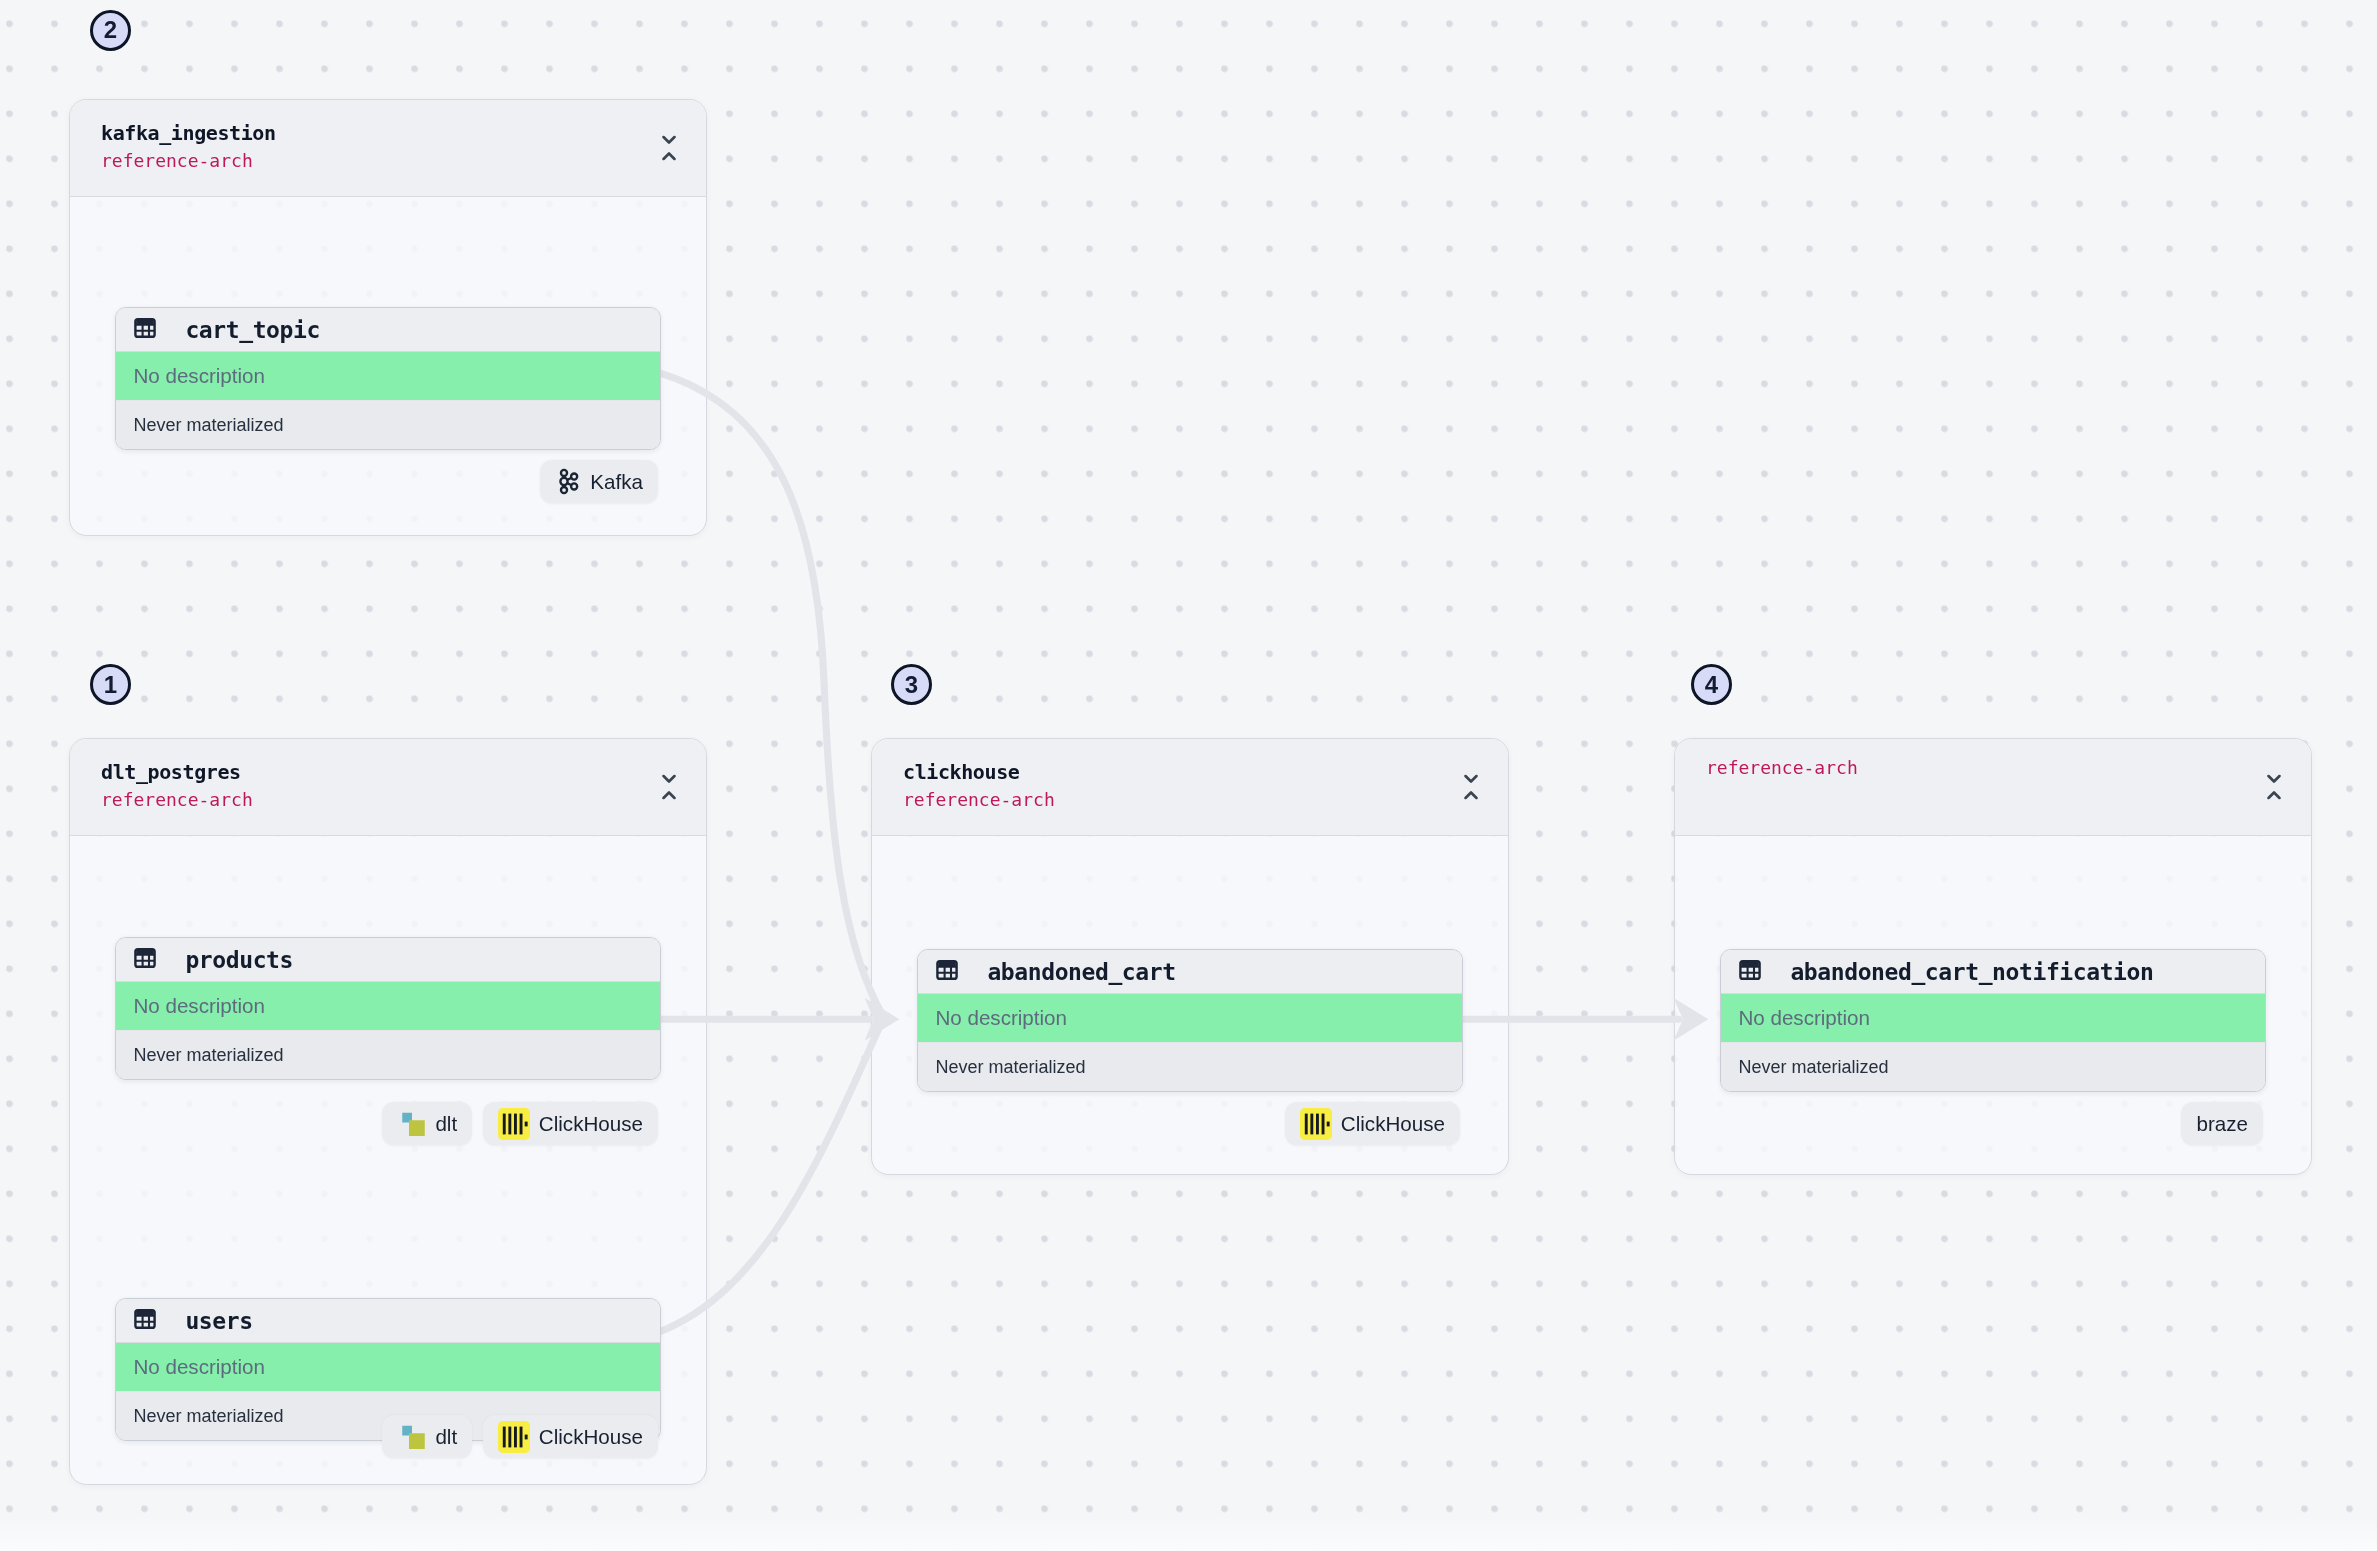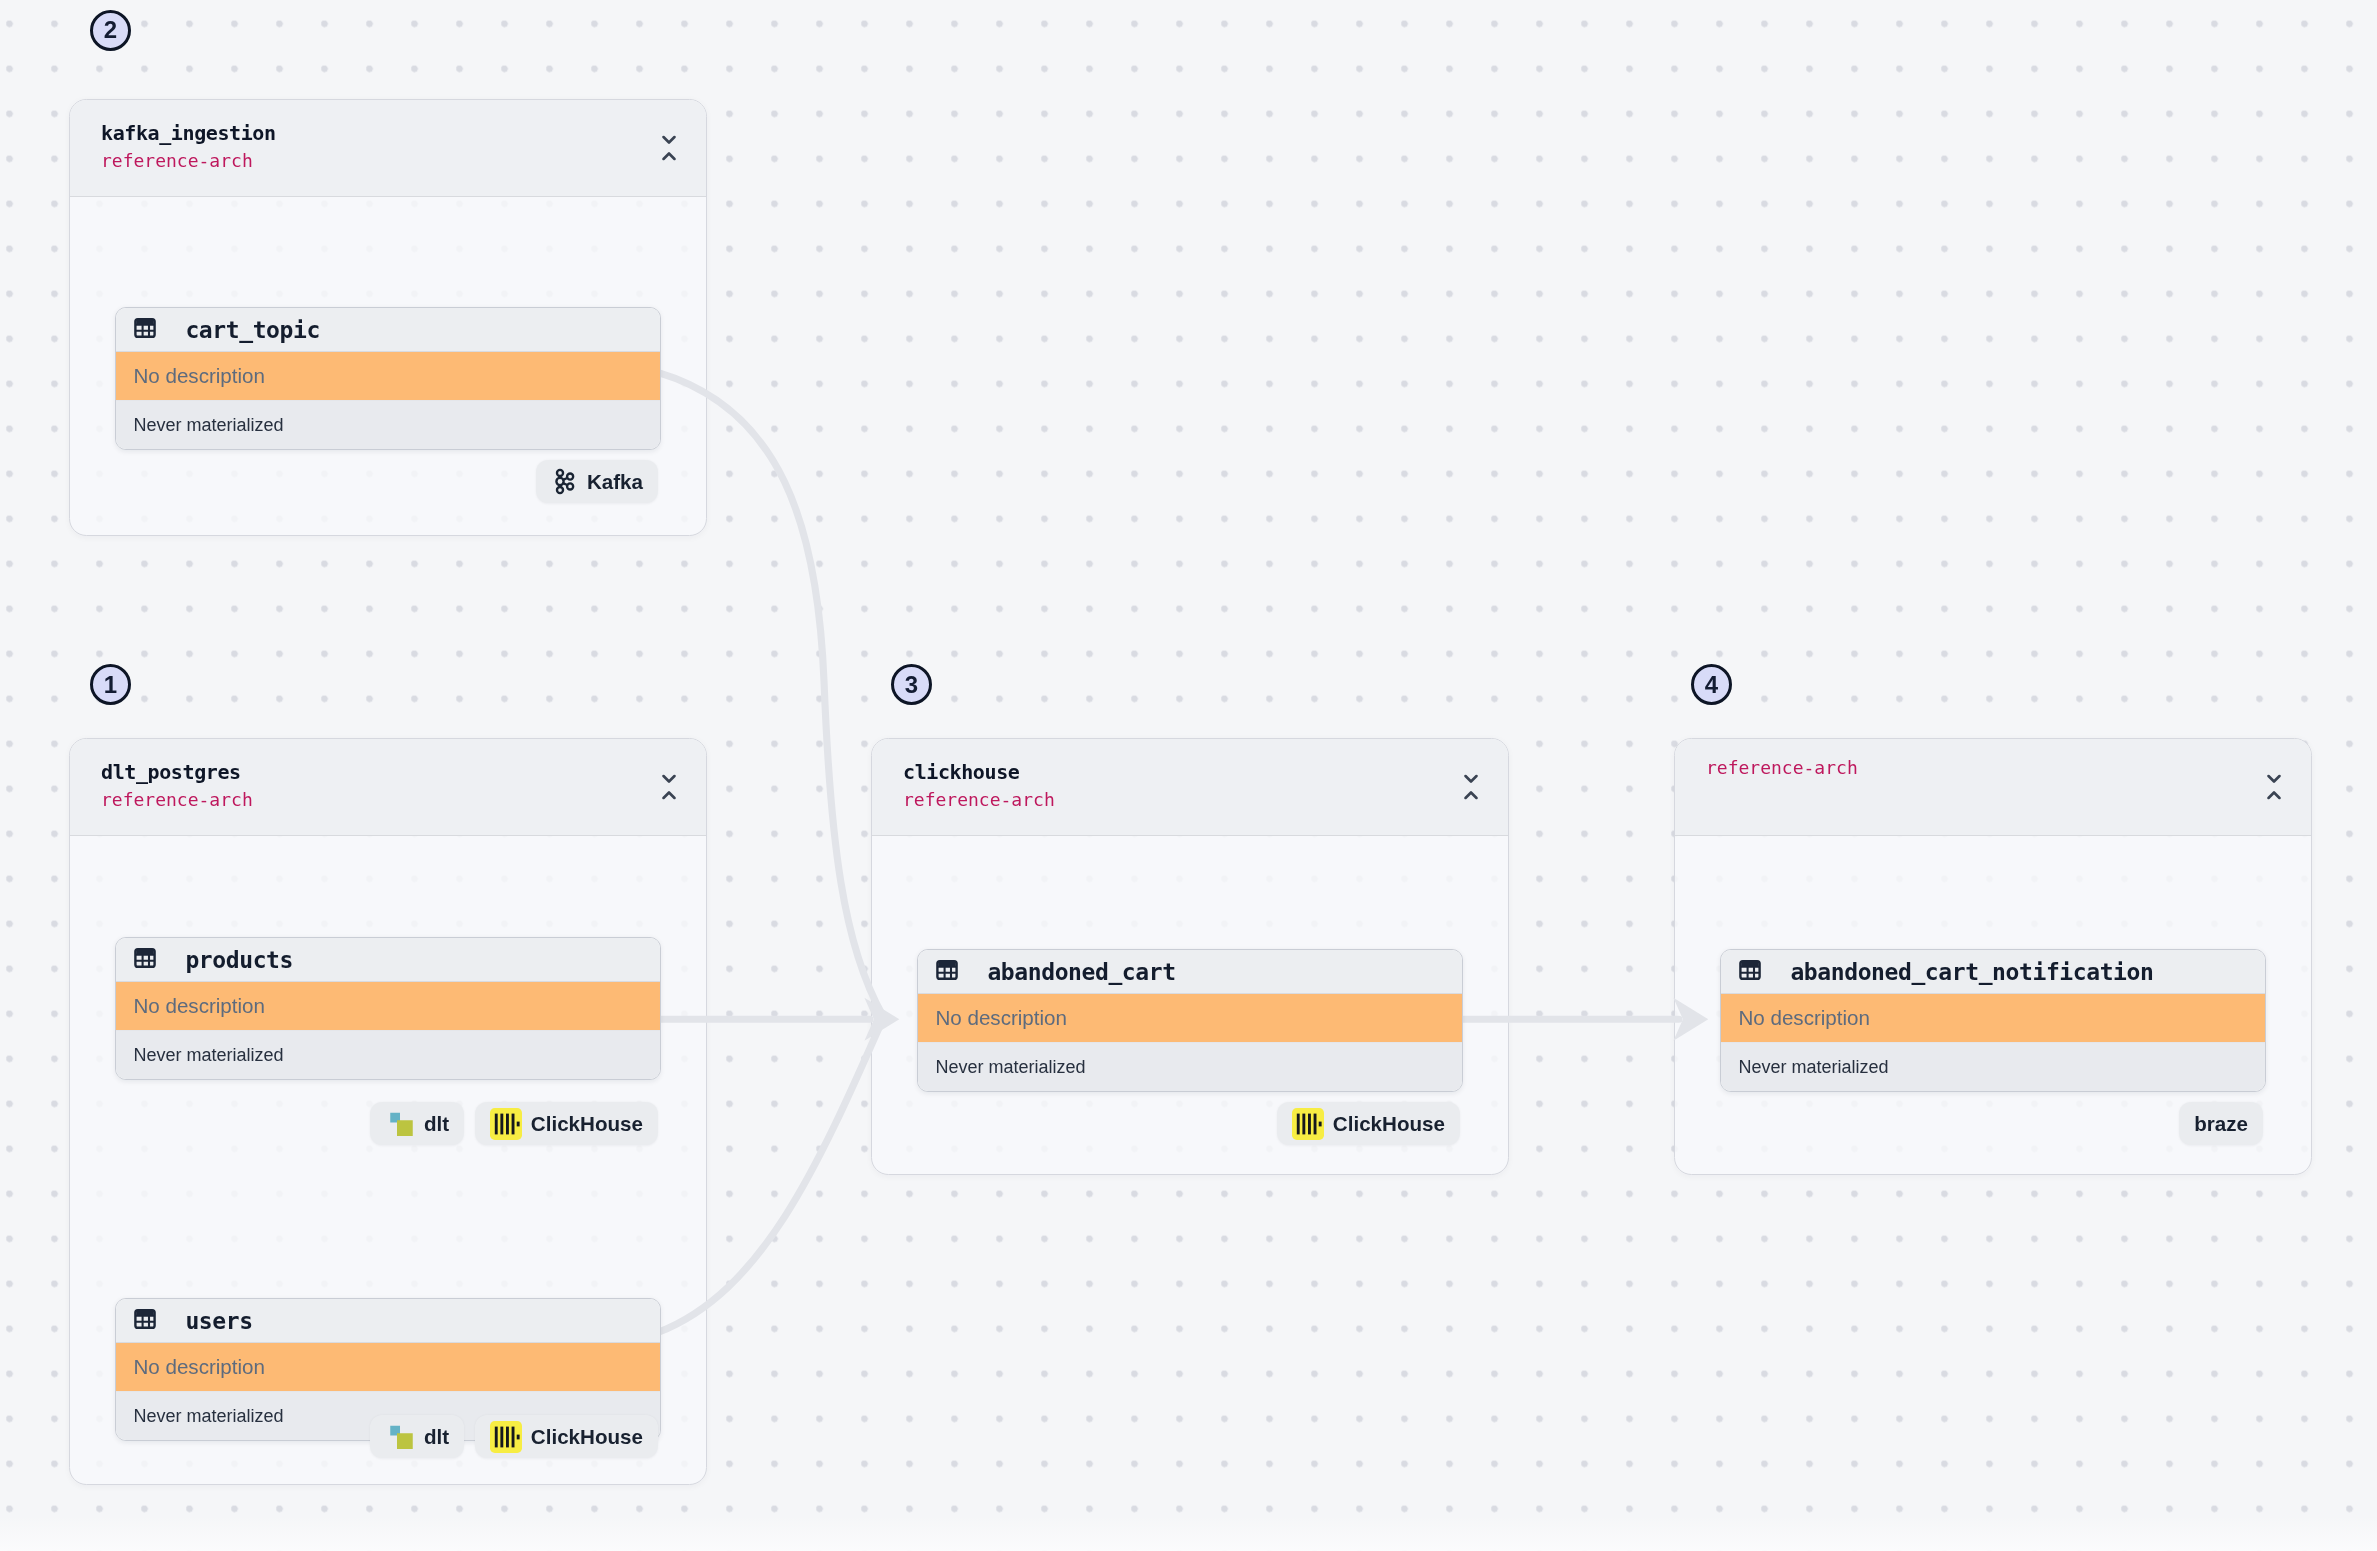--- a/index.html
+++ b/index.html
@@ -37,33 +37,33 @@
   }
   .a-head{
     height:43px;background:#eceef1;border-bottom:1.6px solid #d9dbe0;
     display:flex;align-items:center;gap:28px;padding:0 17.4px;
   }
   .a-name{
     font-family:"DejaVu Sans Mono", monospace;font-weight:bold;
     font-size:23px;color:#141d2e;letter-spacing:-0.4px;white-space:nowrap;
   }
   .a-desc{
-    height:48px;background:#fdba74;display:flex;align-items:center;
+    height:48px;background:#86efac;display:flex;align-items:center;
     padding:0 17.4px;font-size:20.6px;color:#5d6b7e;border-bottom:1.6px solid #e4e6ea;
   }
   .a-status{
     height:48px;background:#e8eaee;display:flex;align-items:center;
     padding:0 17.4px;font-size:18px;color:#27303f;
   }
   .badge-row{
     position:absolute;display:flex;gap:11px;justify-content:flex-end;z-index:3;
   }
   .pill{
     height:43px;border-radius:12px;background:#eaecef;display:flex;align-items:center;
-    gap:8.7px;padding:0 15px;font-size:20.6px;font-weight:bold;color:#182130;
+    gap:8.7px;padding:0 15px;font-size:20.6px;font-weight:normal;color:#182130;
     box-shadow:0 0.8px 2.4px rgba(20,28,45,0.05);cursor:pointer;white-space:nowrap;
   }
   .pill .ico{display:flex;align-items:center;justify-content:center;}
   .marker{
     position:absolute;width:41px;height:41px;border-radius:50%;
     background:#d8dbf8;border:3.2px solid #0d1526;box-sizing:border-box;
     display:flex;align-items:center;justify-content:center;
     font-size:24px;font-weight:bold;color:#131c33;z-index:7;
   }
   #edges{position:absolute;left:0;top:0;z-index:2;pointer-events:none;}

